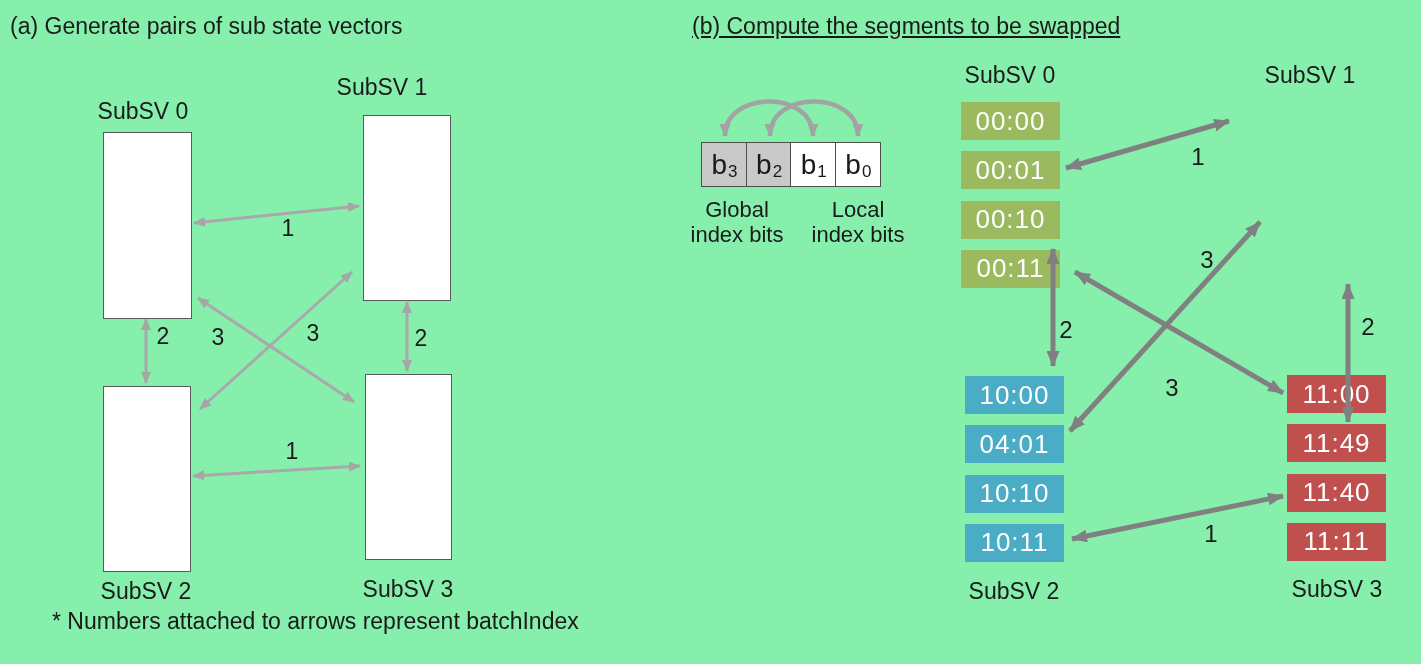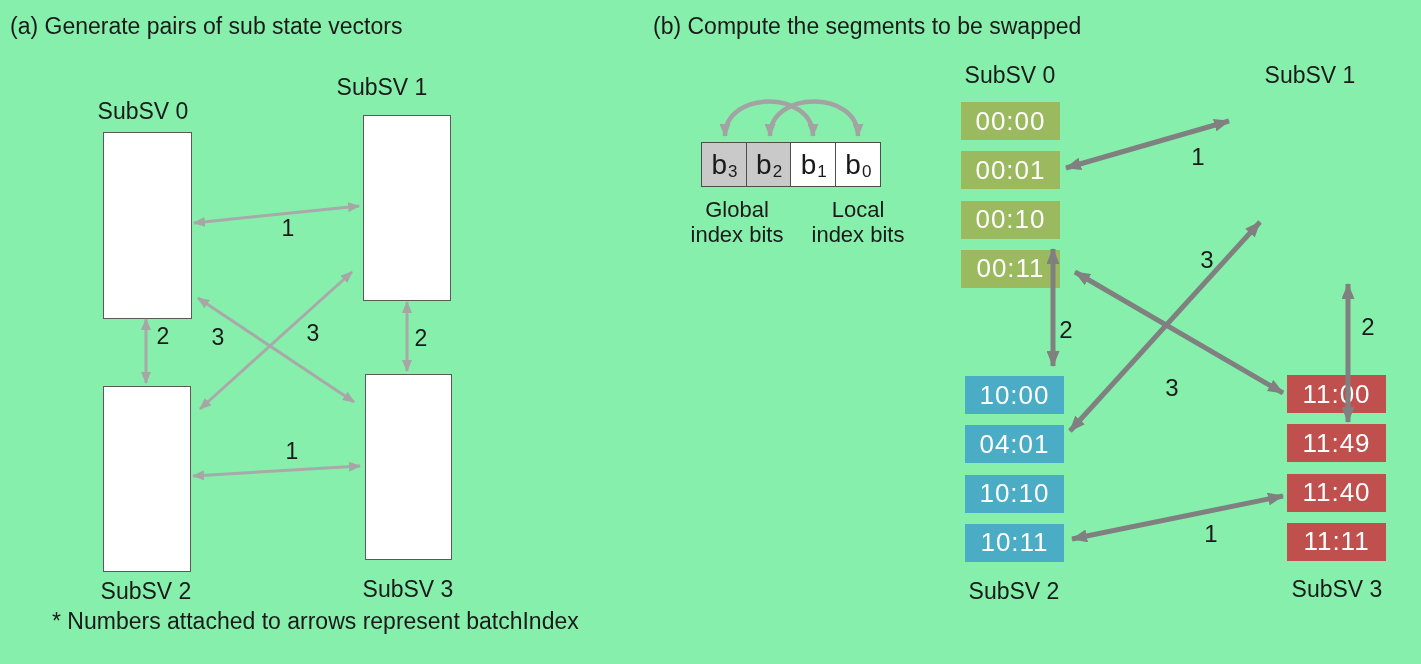--- a/index.html
+++ b/index.html
@@ -55,21 +55,21 @@
 
   <div class="num-label" style="left:288px;top:228px;">1</div>
   <div class="num-label" style="left:163px;top:336px;">2</div>
   <div class="num-label" style="left:421px;top:338px;">2</div>
   <div class="num-label" style="left:218px;top:337px;">3</div>
   <div class="num-label" style="left:313px;top:333px;">3</div>
   <div class="num-label" style="left:292px;top:451px;">1</div>
 
   <div class="footnote" style="left:52px;top:608px;">* Numbers attached to arrows represent batchIndex</div>
 
-  <div class="title" style="left:653px;top:13px;">(b) Compute the segments to be swapped</div>
+  <div class="title" style="left:692px;top:13px;text-decoration:underline;">(b) Compute the segments to be swapped</div>
 
   <div class="bit-row">
     <div class="bit-cell shaded">
       <span class="bit-base">b</span>
         <span class="bit-sub">3</span>
     </div>
     <div class="bit-cell shaded">
       <span class="bit-base">b</span>
         <span class="bit-sub">2</span>
     </div>

